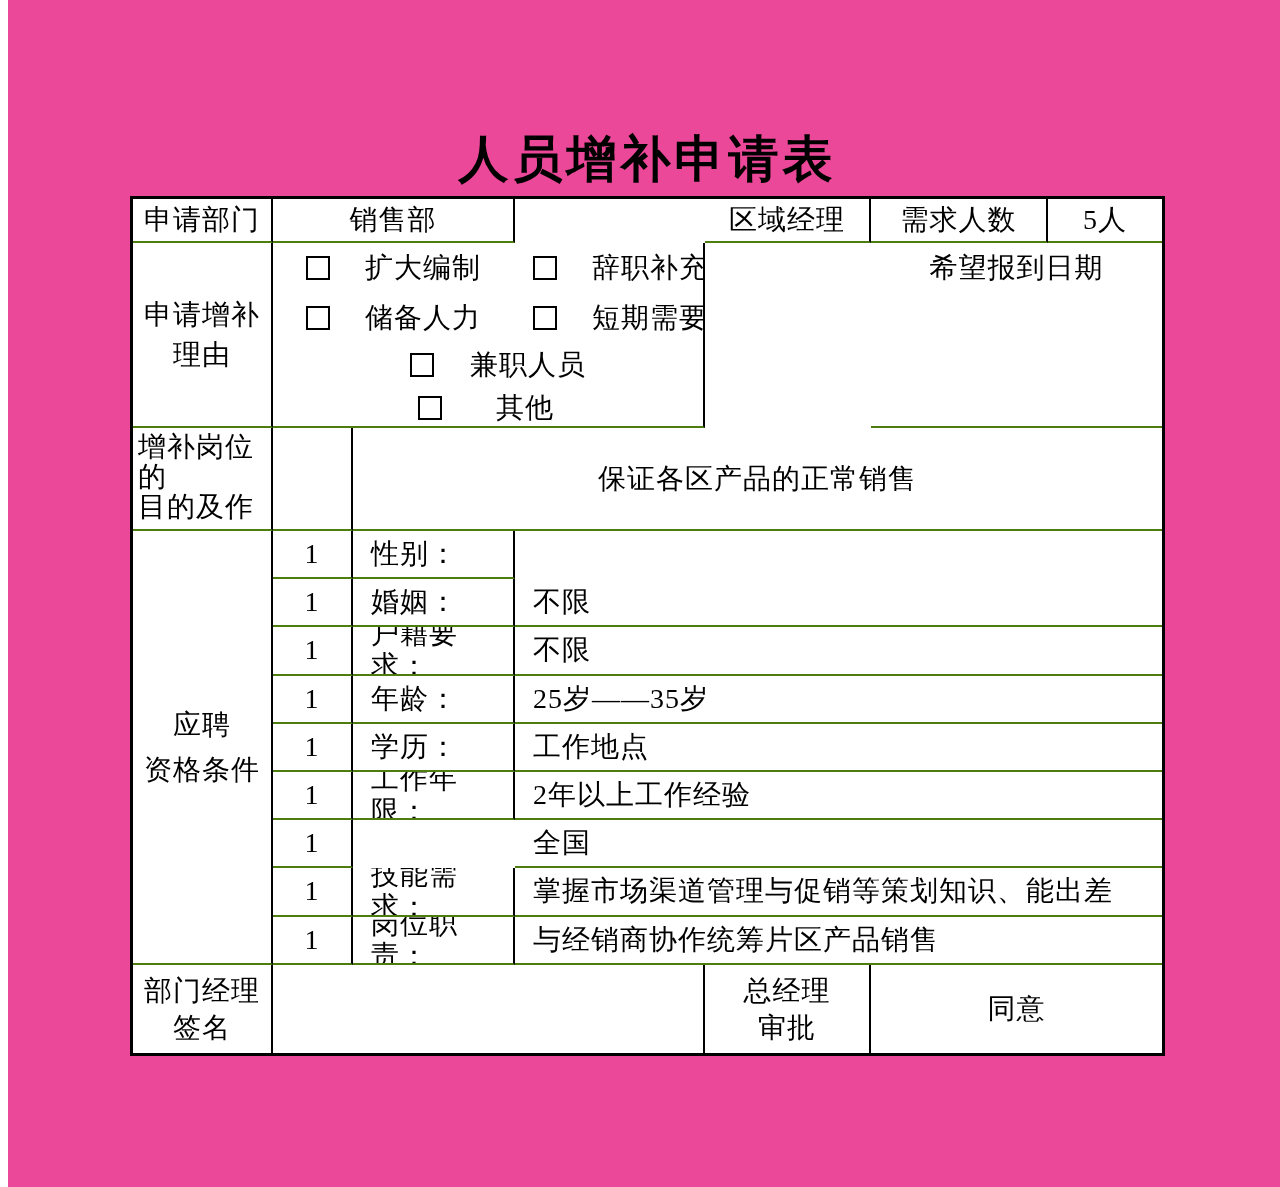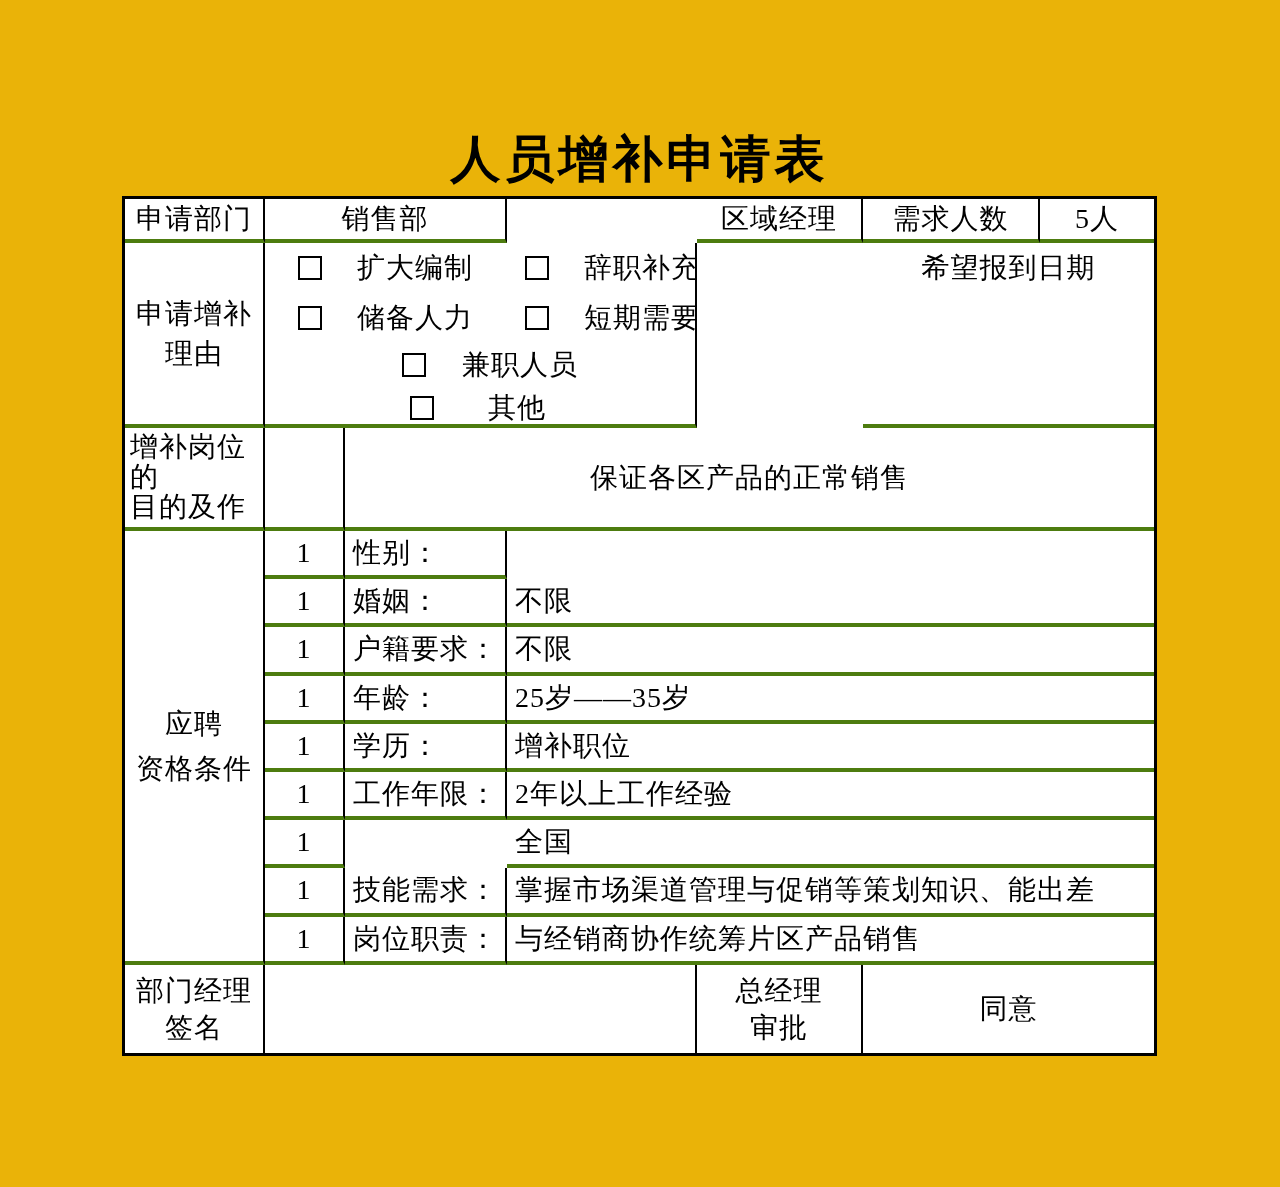--- a/index.html
+++ b/index.html
@@ -4,45 +4,45 @@
 <style>
   html,body{margin:0;padding:0;}
   body{
     width:1280px;height:1187px;
     background:#ffffff;
     font-family:"Liberation Serif","DejaVu Serif",serif;
     color:#000;
     position:relative;
     overflow:hidden;
   }
-  .page{position:absolute;inset:0;background:#eab308;}
+  .page{position:absolute;inset:0;background:#ec4899;margin-left:8px;}
   .title{
     position:absolute;left:122px;top:131px;width:1035px;
     text-align:center;font-size:50px;font-weight:bold;letter-spacing:4px;
     line-height:56px;white-space:nowrap;
   }
   .form{
     position:absolute;left:122px;top:196px;width:1035px;height:860px;
     box-sizing:border-box;border:3px solid #000;
     display:grid;
     grid-template-columns:140px 80px 162px 190px 166px 177px 114px;
     grid-template-rows:44px 185px 103px repeat(9,48.2px) 88px;
     background:#ffffff;
   }
   .cell{
     box-sizing:border-box;
     border-right:2px solid #000;
-    border-bottom:4px solid #4d7c0f;
+    border-bottom:2px solid #4d7c0f;
     display:flex;align-items:center;justify-content:center;
     font-size:28px;letter-spacing:1px;line-height:32px;
     overflow:hidden;
   }
   .no-r{border-right:none;}
   .no-b{border-bottom:none;}
-  .left{justify-content:flex-start;padding-left:8px;}
+  .left{justify-content:flex-start;padding-left:18px;}
   .pre{white-space:pre-line;text-align:center;}
   .reason-label{line-height:40px;}
   .qual-label{line-height:45px;}
   .sign-label{line-height:37px;}
   .purpose-label{
     justify-content:flex-start;align-items:flex-start;
     padding:4px 0 0 5px;line-height:30px;
     white-space:pre-line;text-align:left;
   }
   .reason-box{position:relative;}
@@ -128,21 +128,21 @@
     <div class="cell" style="grid-area:6/2/7/3">1</div>
     <div class="cell left" style="grid-area:6/3/7/4">户籍要求：</div>
     <div class="cell left no-r" style="grid-area:6/4/7/8">不限</div>
 
     <div class="cell" style="grid-area:7/2/8/3">1</div>
     <div class="cell left" style="grid-area:7/3/8/4">年龄：</div>
     <div class="cell left no-r" style="grid-area:7/4/8/8">25岁——35岁</div>
 
     <div class="cell" style="grid-area:8/2/9/3">1</div>
     <div class="cell left" style="grid-area:8/3/9/4">学历：</div>
-    <div class="cell left no-r" style="grid-area:8/4/9/8">增补职位</div>
+    <div class="cell left no-r" style="grid-area:8/4/9/8">工作地点</div>
 
     <div class="cell" style="grid-area:9/2/10/3">1</div>
     <div class="cell left" style="grid-area:9/3/10/4">工作年限：</div>
     <div class="cell left no-r" style="grid-area:9/4/10/8">2年以上工作经验</div>
 
     <div class="cell" style="grid-area:10/2/11/3">1</div>
     <div class="cell left no-r" style="grid-area:10/4/11/8">全国</div>
 
     <div class="cell" style="grid-area:11/2/12/3">1</div>
     <div class="cell left" style="grid-area:11/3/12/4">技能需求：</div>

